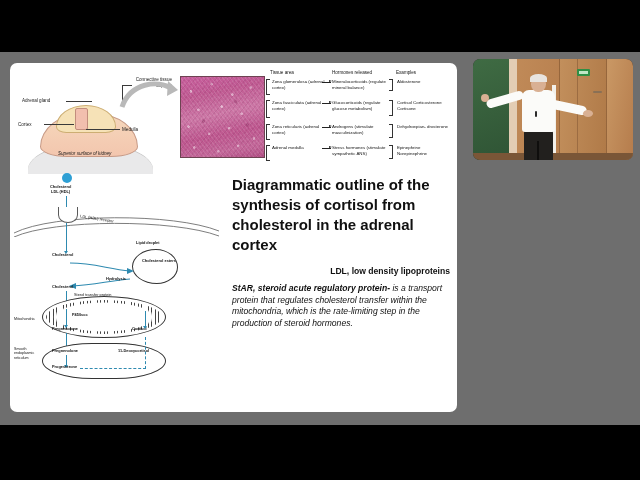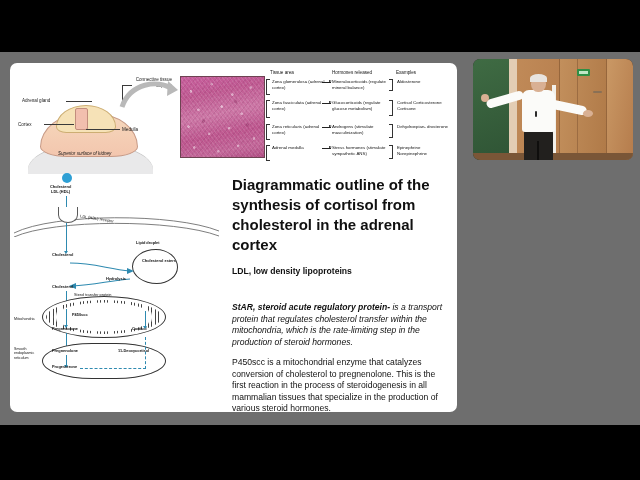--- a/index.html
+++ b/index.html
@@ -112,21 +112,21 @@
   .ser{position:absolute;left:28px;top:172px;width:122px;height:34px;
      border:1.1px solid #333;background:#fff;
      border-radius:42% 42% 42% 42%/52% 52% 52% 52%;}
   .dashed{position:absolute;border-top:1px dashed #2e8ab0;}
   .dashed.v{border-top:0;border-left:1px dashed #2e8ab0;}
 
   
   #txt{position:absolute;left:222px;top:112px;width:218px;color:#111;}
   #txt p{margin:0 0 9px 0;font-size:8.6px;line-height:1.34;}
   #txt p.big{font-size:15px;font-weight:bold;line-height:1.33;margin-bottom:11px;}
-  #txt p.bld{font-weight:bold;margin-bottom:25px;}
+  #txt p.bld{font-weight:bold;margin-bottom:6px;text-align:right;}
   #txt p.mix{font-weight:normal;font-style:italic;}
   #txt p.mix b{font-weight:bold;}
 
   
   #cam{position:absolute;left:473px;top:59px;width:160px;height:101px;
        border-radius:7px;overflow:hidden;background:#2a2622;}
   .cam-board{position:absolute;left:0;top:0;width:36px;height:101px;
      background:linear-gradient(160deg,#3f6b43,#2f5435);}
   .cam-wallL{position:absolute;left:36px;top:0;width:8px;height:101px;background:#e3cdb4;}
   .cam-wall{position:absolute;left:44px;top:0;width:116px;height:101px;
@@ -290,21 +290,20 @@
       <span class="pl" style="left:38px;top:194px;">Progesterone</span>
       <span class="pl" style="left:104px;top:178px;">11-Deoxycortisol</span>
       <div class="dashed" style="left:66px;top:197px;width:66px;"></div>
       <div class="dashed v" style="left:131px;top:166px;height:32px;"></div>
     </div>
 
     <div id="txt">
       <p class="big">Diagrammatic outline of the synthesis of cortisol from cholesterol in the adrenal cortex</p>
       <p class="bld">LDL, low density lipoproteins</p>
       <p class="mix"><b>StAR, steroid acute regulatory protein-</b><span> is a transport protein that regulates cholesterol transfer within the mitochondria, which is the rate-limiting step in the production of steroid hormones.</span></p>
-      <p>P450scc is a mitochondrial enzyme that catalyzes conversion of cholesterol to pregnenolone. This is the first reaction in the process of steroidogenesis in all mammalian tissues that specialize in the production of various steroid hormones.</p>
     </div>
   </div>
 
   <div id="cam">
     <div class="cam-board"></div>
     <div class="cam-wallL"></div>
     <div class="cam-wall"></div>
     <div class="cam-door"></div>
     <div class="cam-doorline"></div>
     <div class="cam-exit"></div>

